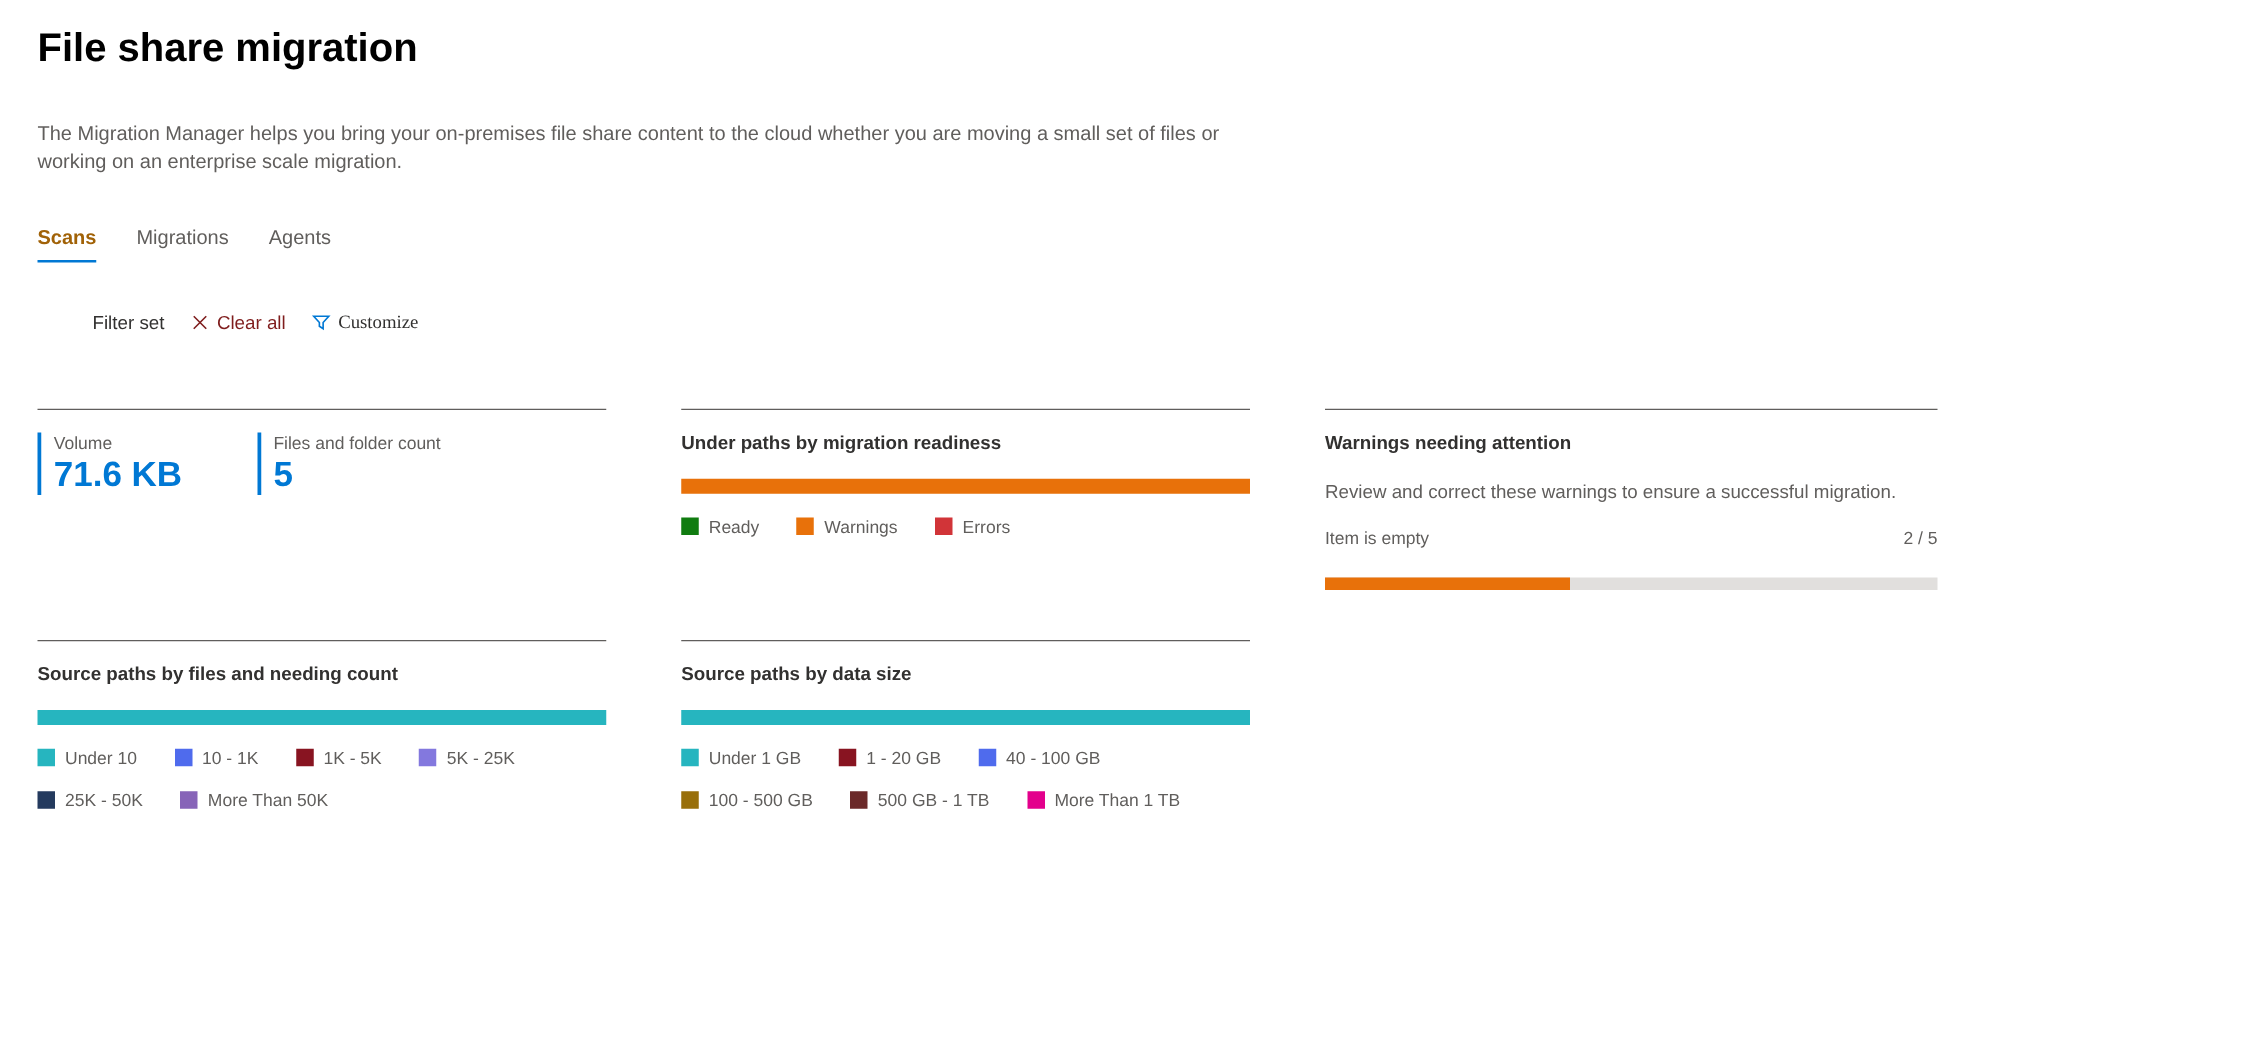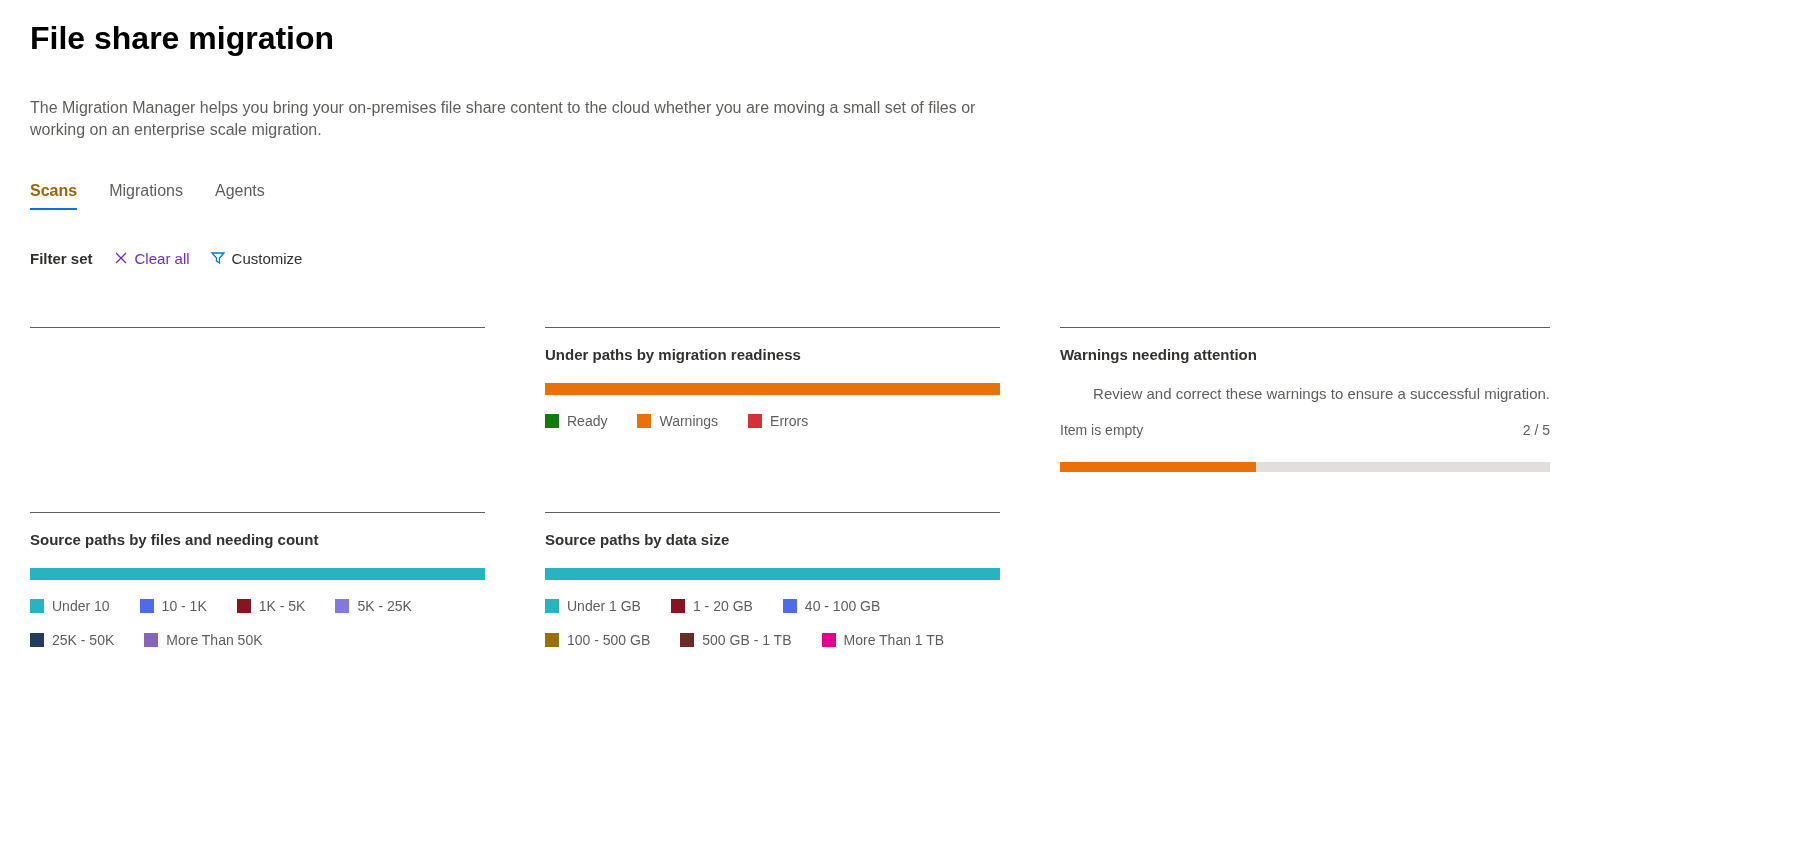--- a/index.html
+++ b/index.html
@@ -40,29 +40,29 @@
     color: #a16207;
     border-bottom: 2px solid #0078d4;
   }
   .filter-row {
     display: flex;
     align-items: center;
     gap: 20px;
     margin-bottom: 60px;
     font-size: 15px;
   }
-  .filter-label { font-weight: 700; }
+  .filter-label { font-weight: 400; margin-left: 44px; }
   .filter-btn {
     display: inline-flex;
     align-items: center;
     gap: 6px;
     color: #605e5c;
     cursor: pointer;
   }
-  .filter-btn.clear { color: #6d28d9; justify-content: center; }
+  .filter-btn.clear { color: #7f1d1d; justify-content: center; }
   .filter-btn svg { width: 16px; height: 16px; }
   .dashboard {
     display: grid;
     grid-template-columns: 455px 455px 490px;
     column-gap: 60px;
     row-gap: 40px;
     align-items: start;
   }
   .panel {
     border-top: 1px solid #605e5c;
@@ -71,21 +71,20 @@
   .panel-title {
     font-size: 15px;
     font-weight: 700;
     margin-bottom: 20px;
   }
   .panel-subtext {
     font-size: 15px;
     color: #605e5c;
     margin-bottom: 18px;
     line-height: 1.4;
-    text-align: right;
   }
   .stats {
     display: flex;
     gap: 60px;
   }
   .stat {
     border-left: 3px solid #0078d4;
     padding-left: 10px;
   }
   .stat-label {
@@ -155,31 +154,41 @@
 
 <div class="filter-row">
   <span class="filter-label">Filter set</span>
   <span class="filter-btn clear">
     <svg viewBox="0 0 16 16" fill="none" stroke="currentColor" stroke-width="1.3">
         <line x1="3" y1="3" x2="13" y2="13"></line>
         <line x1="13" y1="3" x2="3" y2="13"></line>
       </svg>
     <span>Clear all</span>
   </span>
-  <span class="filter-btn" style="color:#323130;">
+  <span class="filter-btn" style="color:#323130;font-family:Liberation Serif, serif;">
     <svg viewBox="0 0 16 16" fill="none" stroke="#0078d4" stroke-width="1.3">
         <path d="M2 3 L14 3 L9.5 8 L9.5 13 L6.5 11 L6.5 8 Z"></path>
       </svg>
     <span>Customize</span>
   </span>
 </div>
 
 <div class="dashboard">
 
   <div class="panel">
+    <div class="stats">
+      <div class="stat">
+        <div class="stat-label">Volume</div>
+        <div class="stat-value">71.6 KB</div>
+      </div>
+      <div class="stat">
+        <div class="stat-label">Files and folder count</div>
+        <div class="stat-value">5</div>
+      </div>
+    </div>
   </div>
 
   <div class="panel">
     <div class="panel-title">Under paths by migration readiness</div>
     <div class="bar">
       <div class="bar-seg" style="width:100%;background:#e8710a;"></div>
     </div>
     <div class="legend">
       <div class="legend-item">
           <span class="swatch" style="background:#107c10"></span>

